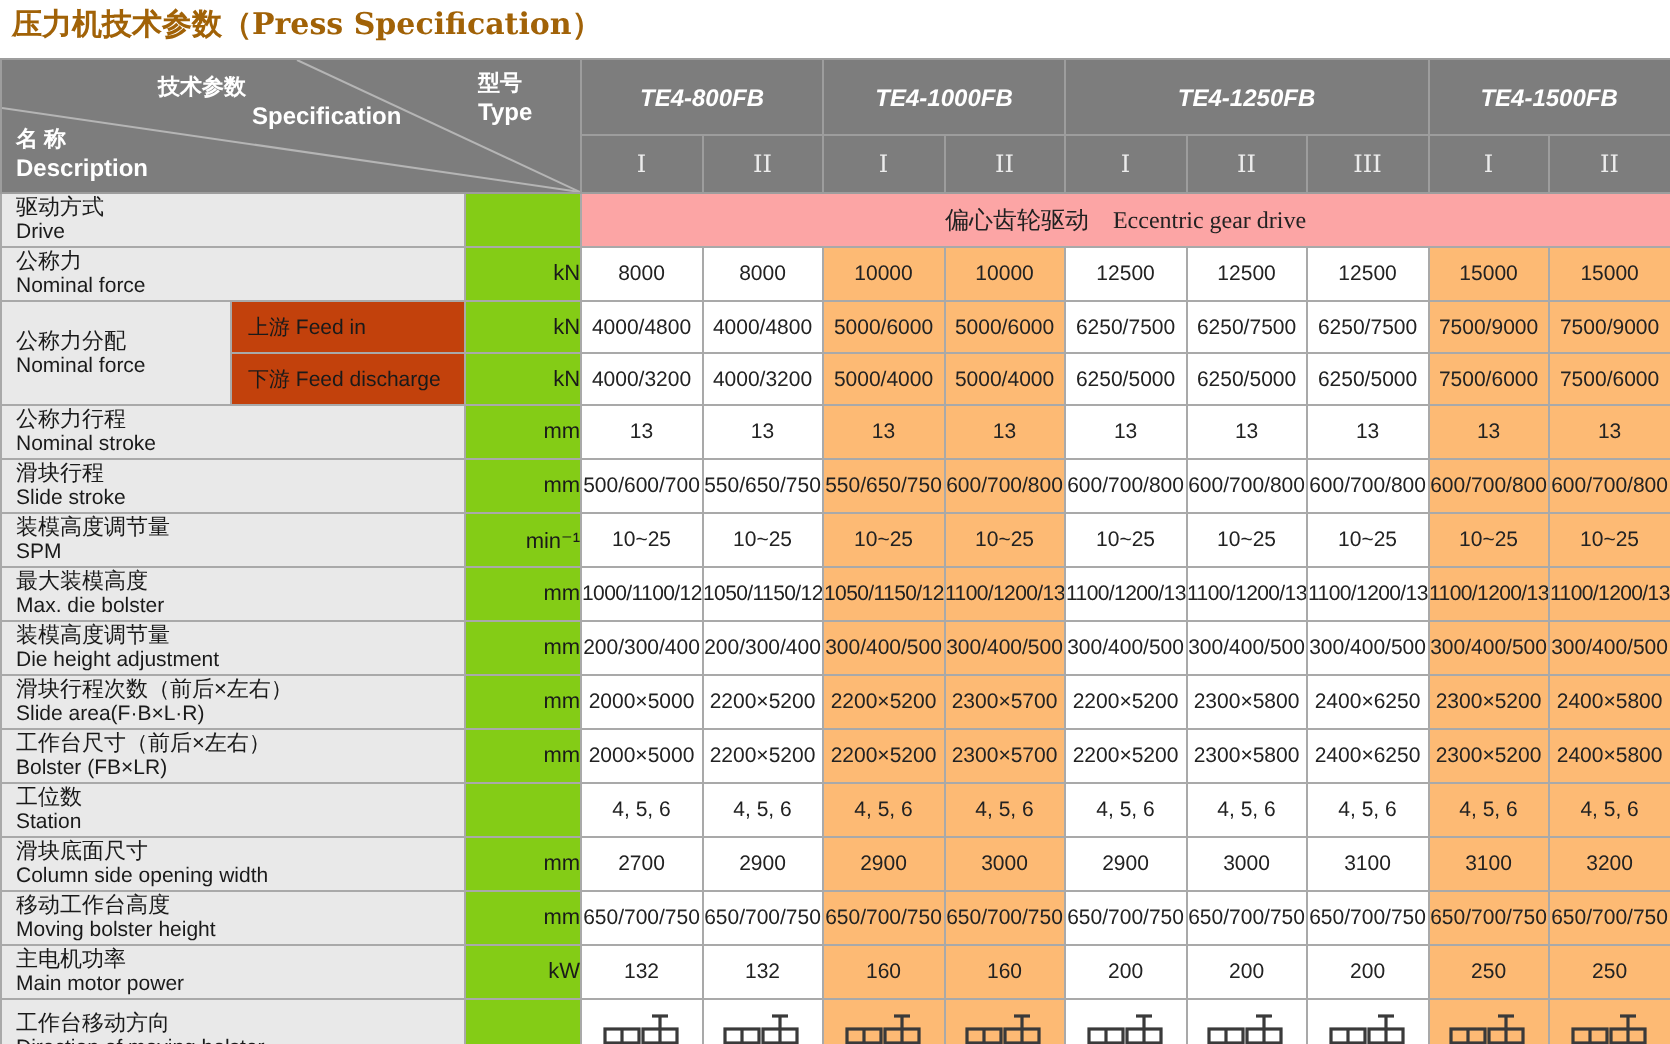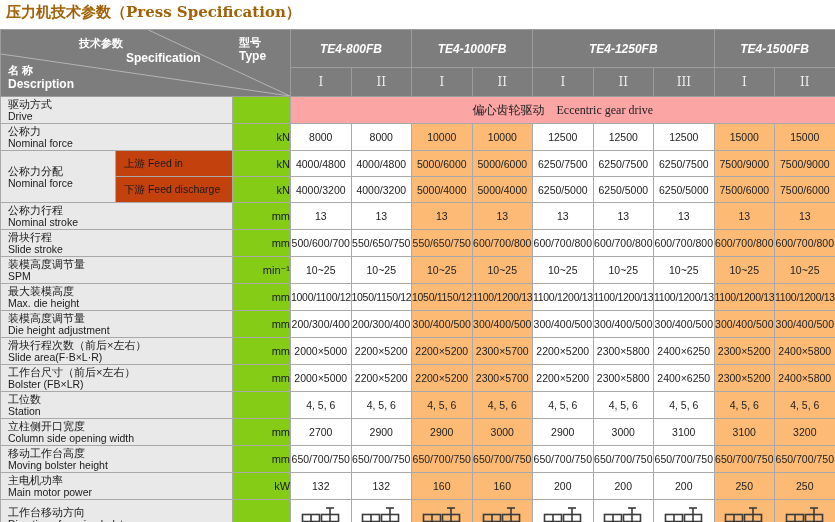--- a/index.html
+++ b/index.html
@@ -185,21 +185,21 @@
           <td class="val shade">10~25</td>
           <td class="val">10~25</td>
           <td class="val">10~25</td>
           <td class="val">10~25</td>
           <td class="val shade">10~25</td>
           <td class="val shade">10~25</td>
         </tr>
         <tr>
           <td class="lbl" colspan="2">
             <span class="zh">最大装模高度</span>
-            <span class="en">Max. die height</span>
+            <span class="en">Max. die bolster</span>
           </td>
           <td class="unit">mm</td>
           <td class="val fs8">1000/1100/1200</td>
           <td class="val fs8">1050/1150/1250</td>
           <td class="val shade fs8">1050/1150/1250</td>
           <td class="val shade fs8">1100/1200/1300</td>
           <td class="val fs8">1100/1200/1300</td>
           <td class="val fs8">1100/1200/1300</td>
           <td class="val fs8">1100/1200/1300</td>
           <td class="val shade fs8">1100/1200/1300</td>
@@ -264,21 +264,21 @@
           <td class="val shade">4, 5, 6</td>
           <td class="val shade">4, 5, 6</td>
           <td class="val">4, 5, 6</td>
           <td class="val">4, 5, 6</td>
           <td class="val">4, 5, 6</td>
           <td class="val shade">4, 5, 6</td>
           <td class="val shade">4, 5, 6</td>
         </tr>
         <tr>
           <td class="lbl" colspan="2">
-            <span class="zh">立柱侧开口宽度</span>
+            <span class="zh">滑块底面尺寸</span>
             <span class="en">Column side opening width</span>
           </td>
           <td class="unit">mm</td>
           <td class="val">2700</td>
           <td class="val">2900</td>
           <td class="val shade">2900</td>
           <td class="val shade">3000</td>
           <td class="val">2900</td>
           <td class="val">3000</td>
           <td class="val">3100</td>

